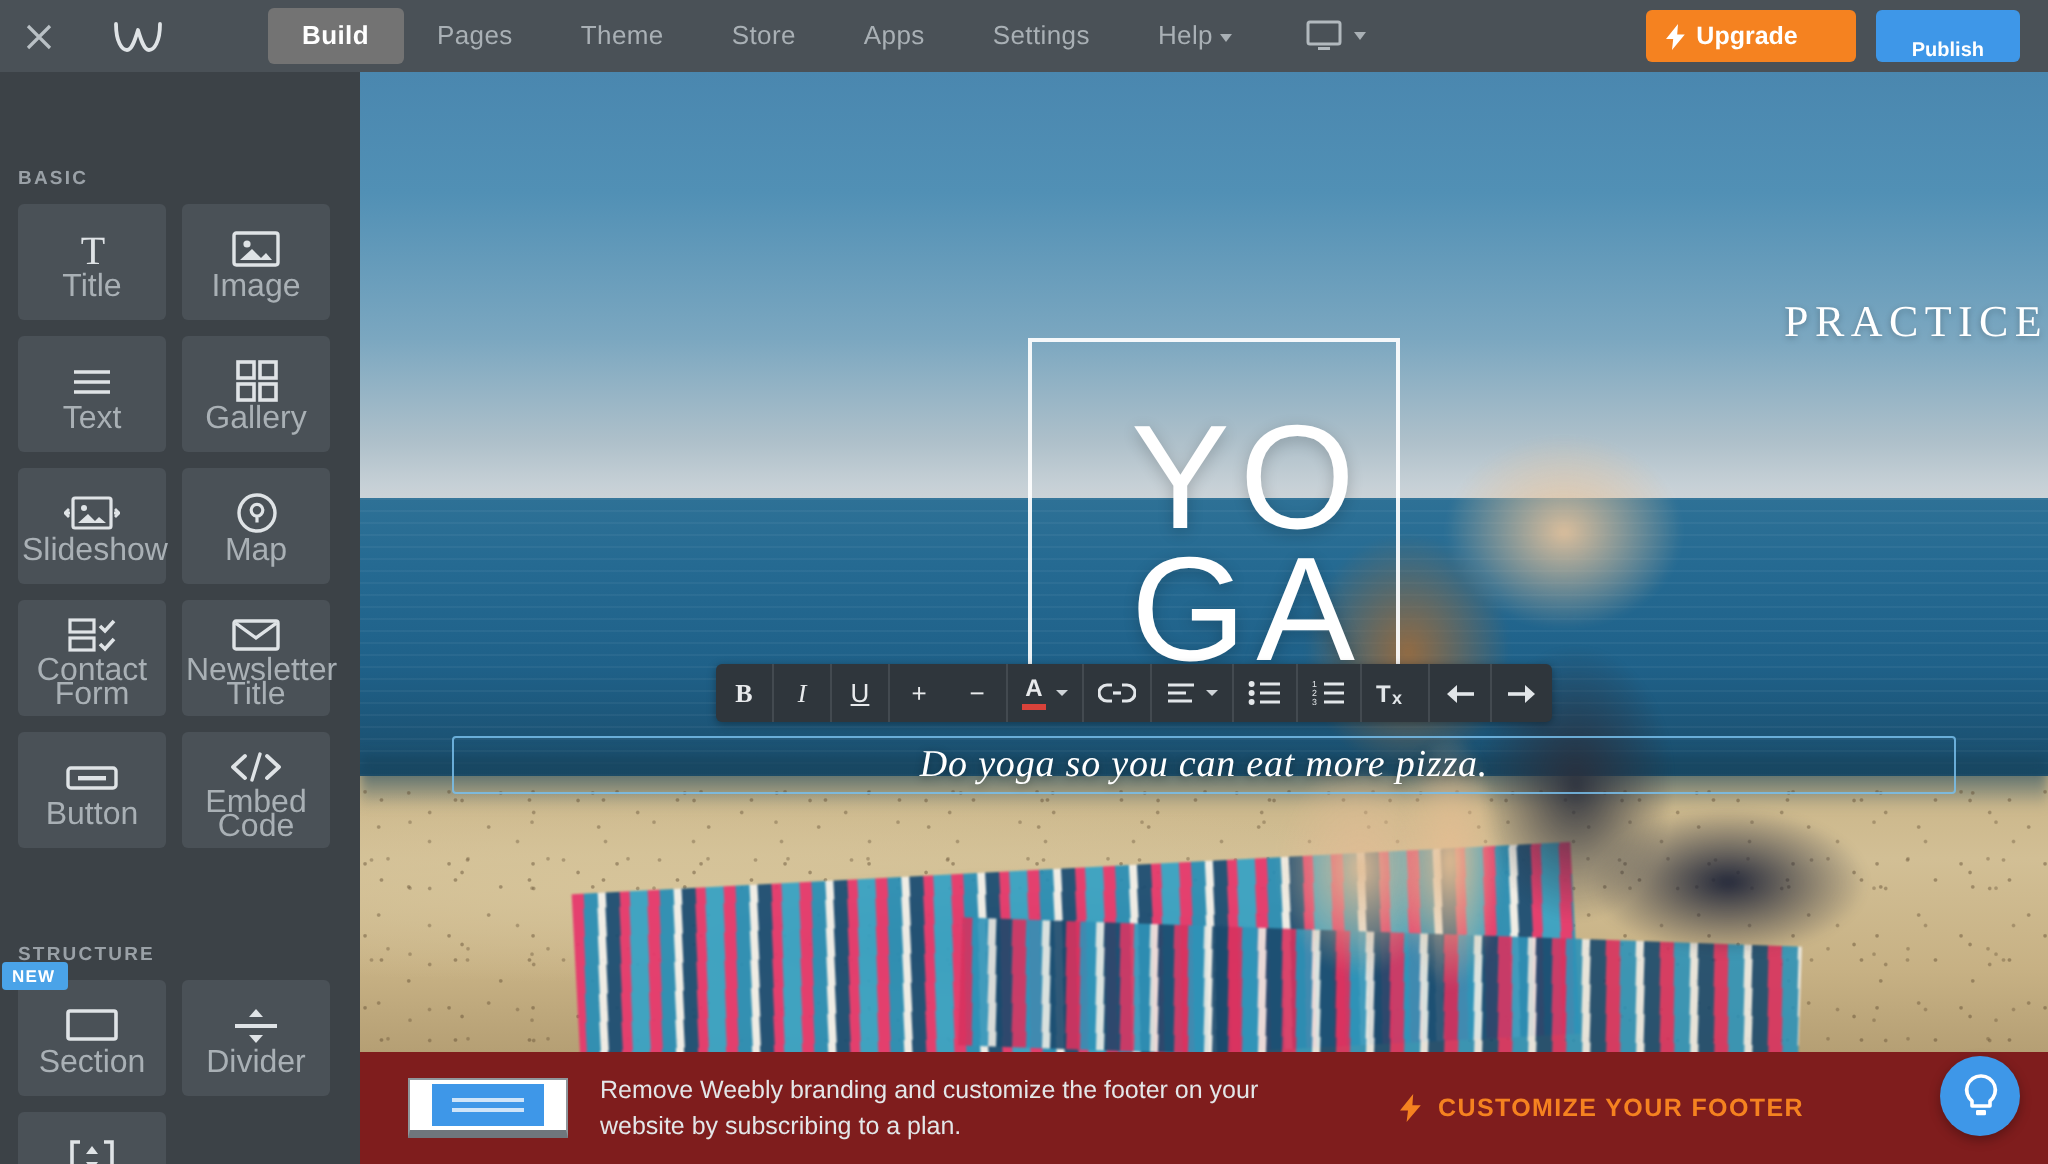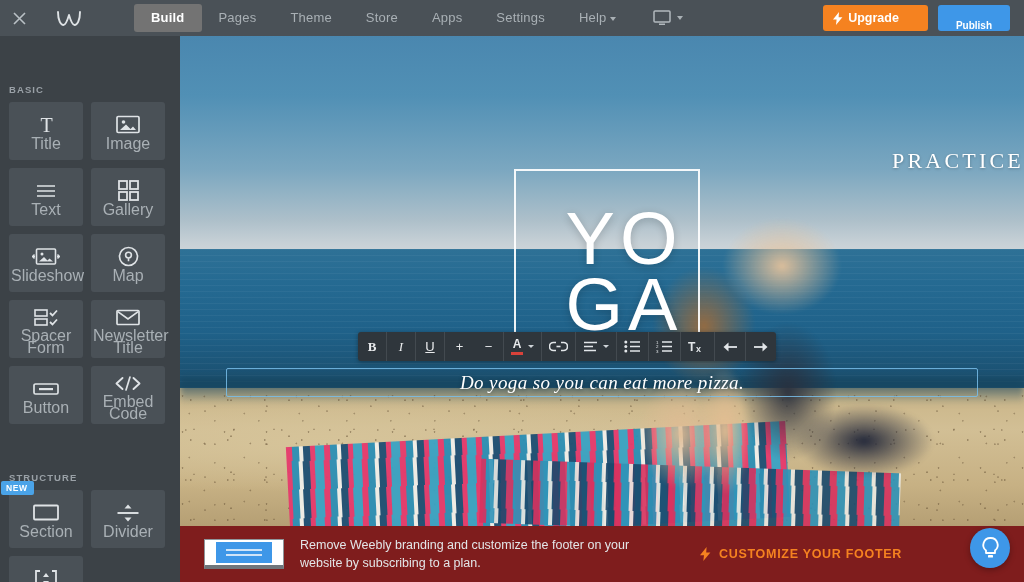--- a/index.html
+++ b/index.html
@@ -466,21 +466,21 @@
 
     <div class="sb-tile two-line">
       <span class="ic">
         <svg width="25" height="19" viewBox="0 0 25 19">
           <rect x="1" y="2" width="12" height="6" stroke="#dfe3e6" stroke-width="1.6" fill="none"></rect>
           <rect x="1" y="11" width="12" height="6" stroke="#dfe3e6" stroke-width="1.6" fill="none"></rect>
           <path d="M16 5 L18.5 7.5 L23 2.5" stroke="#dfe3e6" stroke-width="1.8" fill="none"></path>
           <path d="M16 14 L18.5 16.5 L23 11.5" stroke="#dfe3e6" stroke-width="1.8" fill="none"></path>
         </svg>
       </span>
-      <span class="lbl">Spacer Form</span>
+      <span class="lbl">Contact Form</span>
     </div>
 
     <div class="sb-tile two-line">
       <span class="ic">
         <svg width="24" height="17" viewBox="0 0 24 17">
           <rect x="1" y="1.5" width="22" height="14" rx="1" stroke="#dfe3e6" stroke-width="1.7" fill="none"></rect>
           <path d="M1.8 2.6 L12 10 L22.2 2.6" stroke="#dfe3e6" stroke-width="1.7" fill="none"></path>
         </svg>
       </span>
       <span class="lbl">Newsletter Title</span>

